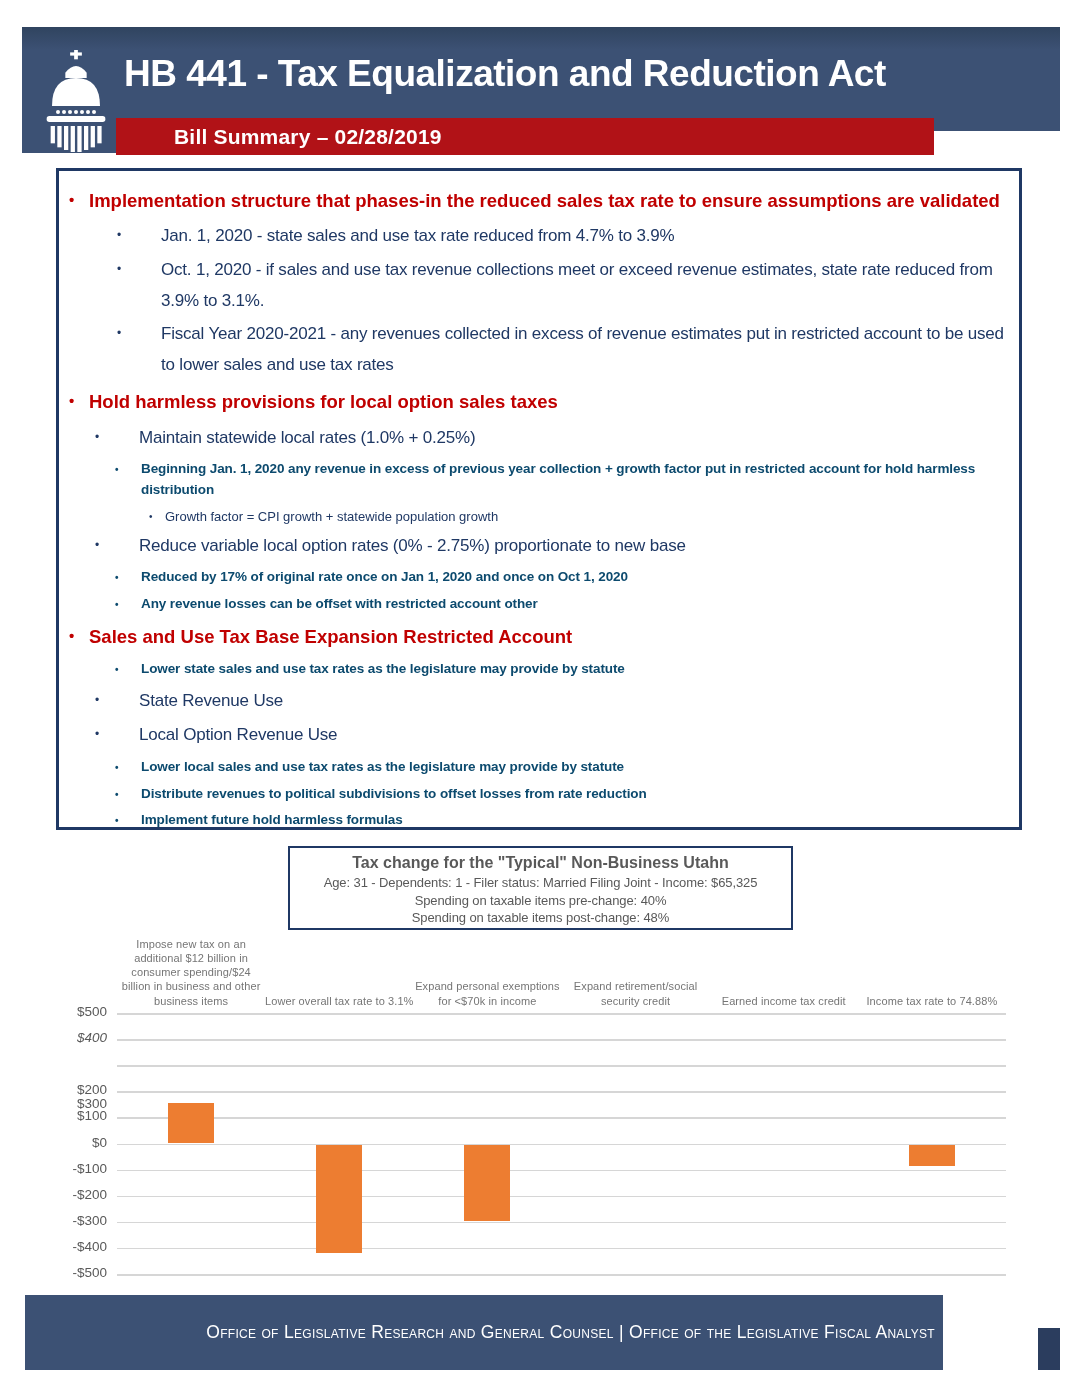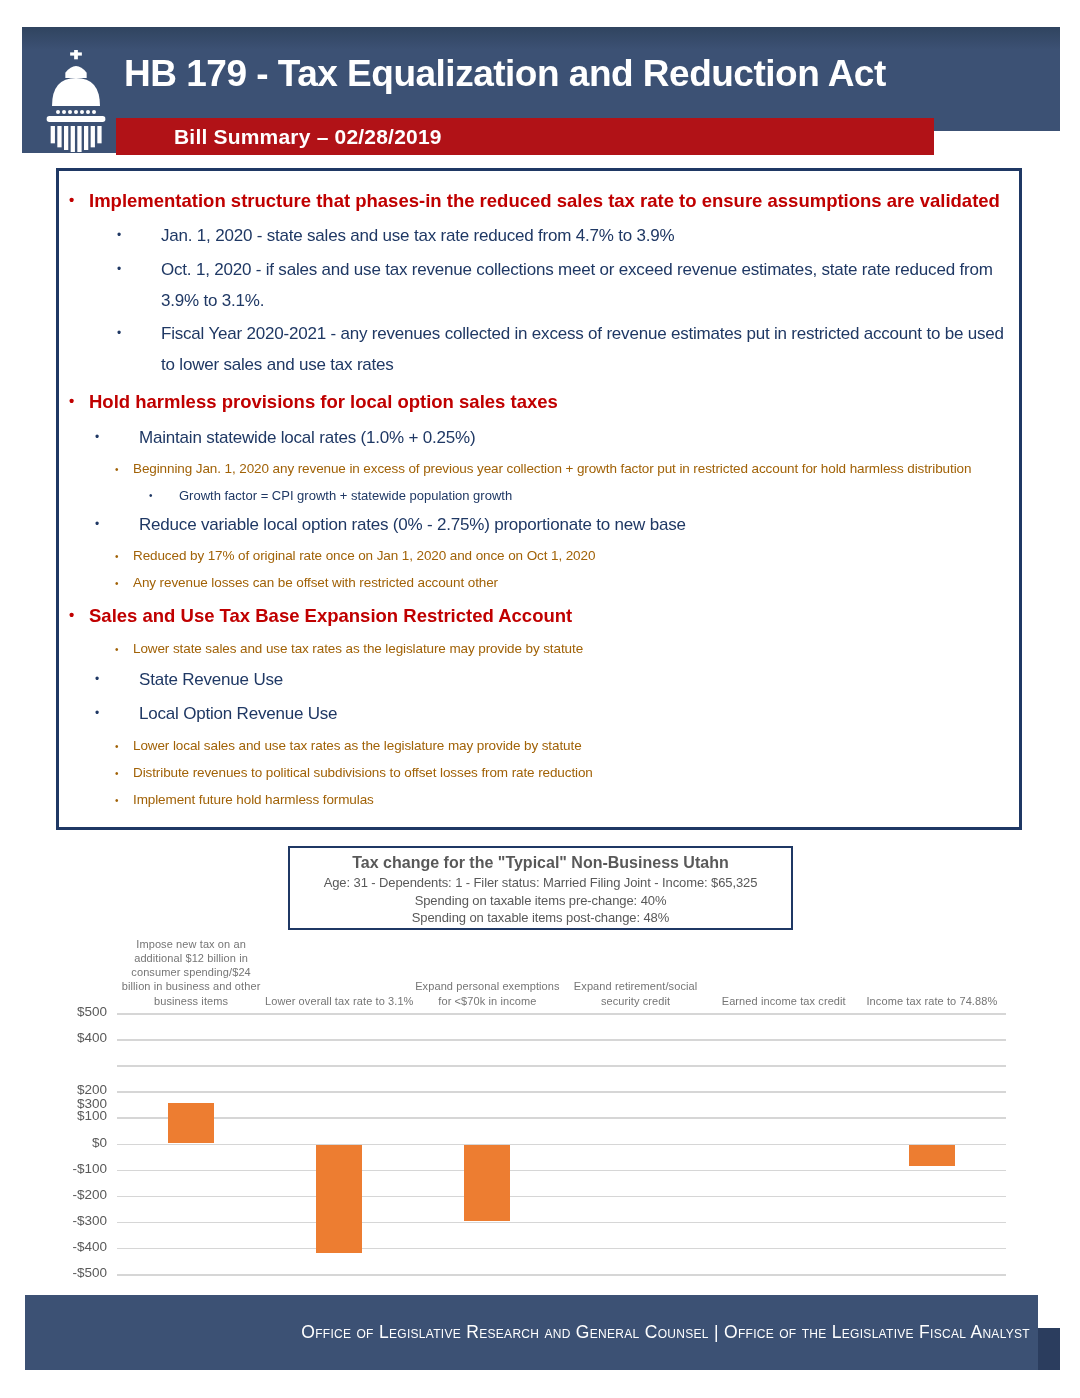--- a/index.html
+++ b/index.html
@@ -21,23 +21,23 @@
   .sum-box{position:absolute;left:56px;top:168px;width:966px;height:662px;box-sizing:border-box;
            border:3px solid #1f3864;background:#fff;padding:12px 6px 6px 10px;}
   .li{display:flex;align-items:flex-start;}
   .blt{flex:0 0 auto;text-align:left;}
   .blt::before{content:"\2022";}
   .txt{flex:1 1 auto;}
   .li1{color:#c00000;font-weight:bold;font-size:18.5px;line-height:1.75;margin:2px 0 4px 0;}
   .li1 .blt{width:20px;font-size:15px;padding-top:2px;}
   .li2{color:#1f3864;font-size:17px;line-height:1.8;letter-spacing:-0.2px;margin:3px 0;gap:26px;}
   .li2 .blt{width:18px;font-size:12px;padding-top:4px;}
-  .li3{color:#a16207;font-size:13.5px;font-weight:normal;line-height:1.55;letter-spacing:-0.1px;margin:6px 0;}
+  .li3{color:#0c4a6e;font-size:13.5px;font-weight:bold;line-height:1.55;letter-spacing:-0.1px;margin:6px 0;gap:8px;}
   .li3 .blt{width:18px;font-size:10px;padding-top:3px;}
-  .li4{color:#1f3864;font-size:13px;line-height:1.5;margin:0 0 4px 0;gap:14px;}
+  .li4{color:#1f3864;font-size:13px;line-height:1.5;margin:0 0 4px 0;}
   .li4 .blt{width:16px;font-size:10px;padding-top:2px;}
   .sec-0 .li2{padding-left:48px;}
   .sec-1 .li2,.sec-2 .li2{padding-left:26px;font-weight:500;}
   .sec-1 .li3,.sec-2 .li3{padding-left:46px;}
   .sec-1 .li4{padding-left:80px;}
   .sec-1,.sec-2{margin-top:6px;}
 
   
   .chart-hdr{position:absolute;left:288px;top:846px;width:505px;height:84px;box-sizing:border-box;
              border:2.5px solid #1f3864;background:#fff;text-align:center;color:#595959;
@@ -47,36 +47,36 @@
 
   
   .chart{position:absolute;left:0;top:930px;width:1080px;height:360px;}
   .grid-line{position:absolute;height:1.5px;background:#d6d6d6;}
   .y-tick{position:absolute;left:0;width:107px;text-align:right;font-size:13.5px;color:#595959;}
   .cat-label{position:absolute;width:150px;text-align:center;font-size:11px;line-height:1.3;
              color:#757575;letter-spacing:0.1px;}
   .bar{position:absolute;}
 
   
-  .ftr{position:absolute;left:25px;top:1295px;width:1013px;height:75px;background:#3c5174;
+  .ftr{position:absolute;left:25px;top:1295px;width:918px;height:75px;background:#3c5174;
        display:flex;align-items:center;justify-content:flex-end;padding-right:8px;box-sizing:border-box;}
   .ftr-tab{position:absolute;left:1038px;top:1328px;width:22px;height:42px;background:#2b3d5e;}
   .ftr-text{color:#fff;font-variant:small-caps;font-size:17.5px;letter-spacing:0.3px;}
 </style>
 </head>
 <body>
 
 <div class="page">
 
   <div class="hdr-band"></div>
   <div class="hdr-band-ext"></div>
   <div class="hdr-red">
     <span class="hdr-red-label">Bill Summary – 02/28/2019</span>
   </div>
-  <div class="hdr-title">HB 179 - Tax Equalization and Reduction Act</div>
+  <div class="hdr-title">HB 441 - Tax Equalization and Reduction Act</div>
   <svg class="capitol" viewBox="0 0 60 78">
     <g fill="#ffffff">
       <rect x="28.6" y="0" width="2.8" height="7"></rect>
       <rect x="25.6" y="1.8" width="8.8" height="2.4"></rect>
       <path d="M22 17 Q30 7 38 17 L38 21 L22 21 Z"></path>
       <path d="M12 42 Q12 21 30 21 Q48 21 48 42 L12 42 Z"></path>
       <circle cx="16.5" cy="46.5" r="1.5"></circle>
         <circle cx="21" cy="46.5" r="1.5"></circle>
       <circle cx="25.5" cy="46.5" r="1.5"></circle>
         <circle cx="30" cy="46.5" r="1.5"></circle>
@@ -180,21 +180,21 @@
     <div class="t">Tax change for the "Typical" Non-Business Utahn</div>
     <div class="l">Age: 31 - Dependents: 1 - Filer status: Married Filing Joint - Income: $65,325</div>
     <div class="l">Spending on taxable items pre-change: 40%</div>
     <div class="l">Spending on taxable items post-change: 48%</div>
   </div>
 
   <div class="chart">
       <div class="grid-line" style="left: 117px; width: 889px; top: 83px; background: rgb(214, 214, 214);"></div>
       <div class="y-tick" style="top: 74px;">$500</div>
       <div class="grid-line" style="left: 117px; width: 889px; top: 109.1px; background: rgb(214, 214, 214);"></div>
-      <div class="y-tick" style="top: 100.1px;">$400</div>
+      <div class="y-tick" style="top: 100.1px; font-style: italic;">$400</div>
       <div class="grid-line" style="left: 117px; width: 889px; top: 135.2px; background: rgb(214, 214, 214);"></div>
       <div class="y-tick" style="top: 126.2px; margin-top: 40px;">$300</div>
       <div class="grid-line" style="left: 117px; width: 889px; top: 161.3px; background: rgb(214, 214, 214);"></div>
       <div class="y-tick" style="top: 152.3px;">$200</div>
       <div class="grid-line" style="left: 117px; width: 889px; top: 187.4px; background: rgb(214, 214, 214);"></div>
       <div class="y-tick" style="top: 178.4px;">$100</div>
       <div class="grid-line" style="left: 117px; width: 889px; top: 213.5px; background: rgb(214, 214, 214);"></div>
       <div class="y-tick" style="top: 204.5px;">$0</div>
       <div class="grid-line" style="left: 117px; width: 889px; top: 239.6px; background: rgb(214, 214, 214);"></div>
       <div class="y-tick" style="top: 230.6px;">-$100</div>

